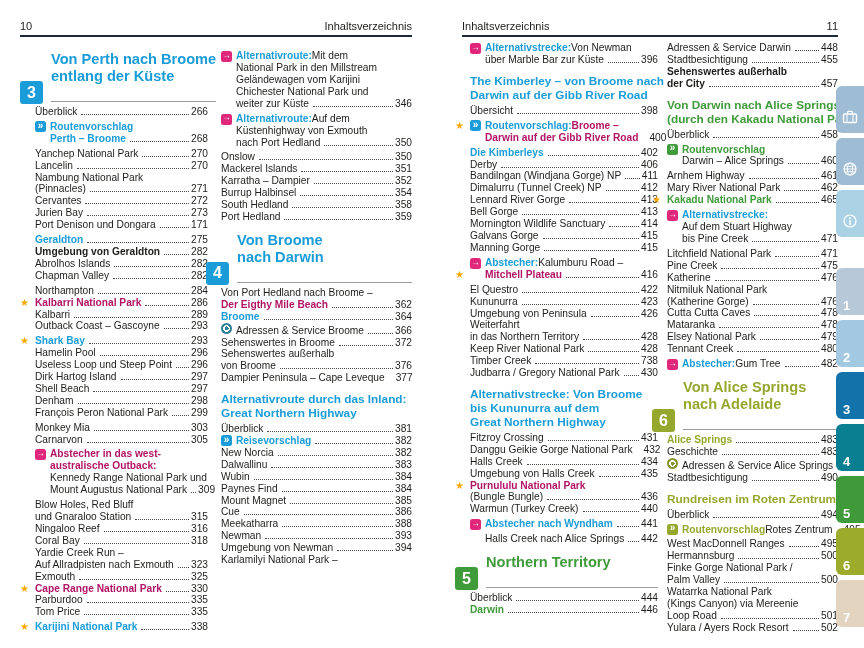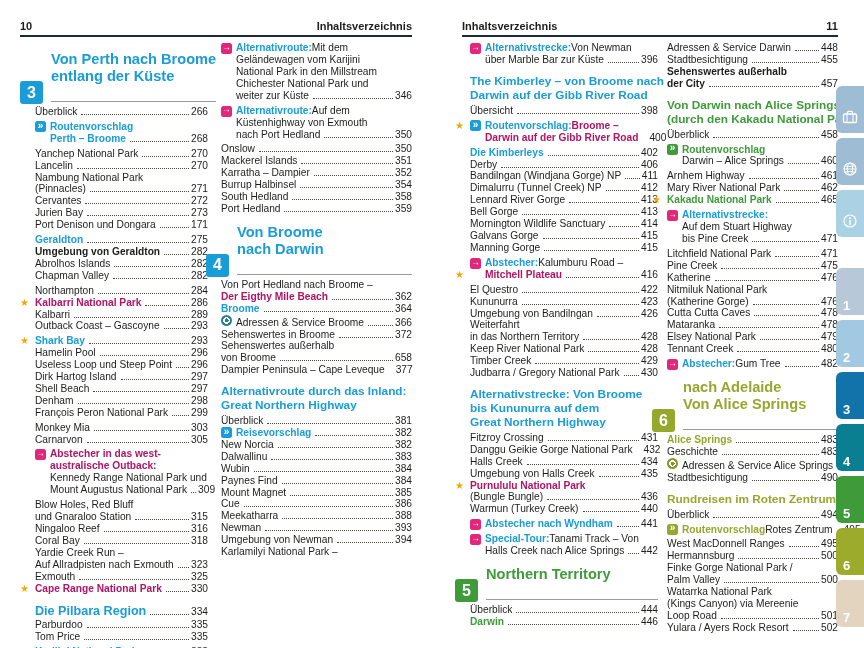--- a/index.html
+++ b/index.html
@@ -5,27 +5,27 @@
   html,body{margin:0;padding:0;background:#ffffff;}
   body{width:864px;height:648px;position:relative;overflow:hidden;
        font-family:"Liberation Sans","DejaVu Sans",sans-serif;color:#1d1d1b;
        -webkit-font-smoothing:antialiased;}
   :root{
     --lh:11.9px;
   }
   
   .pghead{position:absolute;top:12px;height:20px;border-bottom:2px solid #1d2a38;
           display:flex;justify-content:space-between;align-items:flex-end;
-          font-size:11px;font-weight:700;padding-bottom:3px;}
+          font-size:11px;font-weight:400;padding-bottom:3px;}
   #head-left{left:20px;width:392px;}
   #head-right{left:462px;width:376px;}
   
   .col{position:absolute;top:42px;font-size:10.2px;line-height:var(--lh);}
   #col1{left:20px;width:188px;}
-  #col2{left:206px;width:206px;}
+  #col2{left:206px;width:206px;margin-top:8px;}
   #col3{left:455px;width:203px;}
   #col4{left:652px;width:186px;}
   .entry{position:relative;margin-left:15px;}
   .entry.e-gap{margin-top:3px;}
   .entry.e-ind{}
   .entry.e-big{font-size:12.6px;line-height:15px;margin-top:10px;}
   .line{display:flex;align-items:baseline;white-space:nowrap;}
   .line.hang{padding-left:15px;}
   .lead{flex:1;min-width:5px;border-bottom:1.3px dotted #4c4741;margin:0 2px 2px 4px;}
   .lead.noline{border-bottom:none;}
@@ -322,27 +322,20 @@
       </div>
     </div>
     <div class="entry">
       <span class="star" style="top: 0px;">★</span>
       <div class="line">
         <span class="sg-mg">Cape Range National Park</span>
         <span class="lead"></span>
         <span class="pg">330</span>
       </div>
     </div>
-    <div class="entry e-big">
-      <div class="line">
-        <span class="sg-bl">Die Pilbara Region</span>
-        <span class="lead"></span>
-        <span class="pg">334</span>
-      </div>
-    </div>
     <div class="entry">
       <div class="line">
         <span>Parburdoo</span>
         <span class="lead"></span>
         <span class="pg">335</span>
       </div>
     </div>
     <div class="entry">
       <div class="line">
         <span>Tom Price</span>
@@ -360,24 +353,24 @@
     </div>
   </div>
 <div class="col" id="col2">
     <div class="entry">
       <div class="line">
         <span class="ic ic-a"></span>
         <span class="sg-bl">Alternativroute: </span>
         <span>Mit dem</span>
       </div>
       <div class="line hang">
+        <span>National Park in den Millstream</span>
+      </div>
+      <div class="line hang">
         <span>Geländewagen vom Karijini</span>
-      </div>
-      <div class="line hang">
-        <span>National Park in den Millstream</span>
       </div>
       <div class="line hang">
         <span>Chichester National Park und</span>
       </div>
       <div class="line hang">
         <span>weiter zur Küste</span>
         <span class="lead"></span>
         <span class="pg">346</span>
       </div>
     </div>
@@ -477,21 +470,21 @@
         <span class="pg">372</span>
       </div>
     </div>
     <div class="entry">
       <div class="line">
         <span>Sehenswertes außerhalb</span>
       </div>
       <div class="line">
         <span>von Broome</span>
         <span class="lead"></span>
-        <span class="pg">658</span>
+        <span class="pg">376</span>
       </div>
     </div>
     <div class="entry">
       <div class="line">
         <span>Dampier Peninsula – Cape Leveque</span>
         <span class="lead noline"></span>
         <span class="pg">377</span>
       </div>
     </div>
     <div class="section c-blue">
@@ -704,21 +697,21 @@
     </div>
     <div class="entry">
       <div class="line">
         <span>Kununurra</span>
         <span class="lead"></span>
         <span class="pg">423</span>
       </div>
     </div>
     <div class="entry">
       <div class="line">
-        <span>Umgebung von Bandilngan</span>
+        <span>Umgebung von Peninsula</span>
         <span class="lead"></span>
         <span class="pg">426</span>
       </div>
     </div>
     <div class="entry">
       <div class="line">
         <span>Weiterfahrt</span>
       </div>
       <div class="line">
         <span>in das Northern Territory</span>
@@ -730,21 +723,21 @@
       <div class="line">
         <span>Keep River National Park</span>
         <span class="lead"></span>
         <span class="pg">428</span>
       </div>
     </div>
     <div class="entry">
       <div class="line">
         <span>Timber Creek</span>
         <span class="lead"></span>
-        <span class="pg">429</span>
+        <span class="pg">738</span>
       </div>
     </div>
     <div class="entry">
       <div class="line">
         <span>Judbarra / Gregory National Park</span>
         <span class="lead"></span>
         <span class="pg">430</span>
       </div>
     </div>
     <div class="section c-blue">
@@ -800,25 +793,20 @@
     </div>
     <div class="entry e-gap">
       <div class="line">
         <span class="ic ic-a"></span>
         <span class="sg-bl">Abstecher nach Wyndham</span>
         <span class="lead"></span>
         <span class="pg">441</span>
       </div>
     </div>
     <div class="entry e-gap">
-      <div class="line">
-        <span class="ic ic-a"></span>
-        <span class="sg-bl">Special-Tour: </span>
-        <span>Tanami Track – Von</span>
-      </div>
       <div class="line hang">
         <span>Halls Creek nach Alice Springs</span>
         <span class="lead"></span>
         <span class="pg">442</span>
       </div>
     </div>
     <div class="chapter">
       <span class="badge b-green">5</span>
       <div class="chtitle c-green">
         <div>Northern Territory</div>
@@ -986,22 +974,22 @@
         <span class="ic ic-a"></span>
         <span class="sg-bl">Abstecher: </span>
         <span>Gum Tree</span>
         <span class="lead"></span>
         <span class="pg">482</span>
       </div>
     </div>
     <div class="chapter">
       <span class="badge b-olive">6</span>
       <div class="chtitle c-olive">
+        <div>Von Alice Springs</div>
         <div>nach Adelaide</div>
-        <div>Von Alice Springs</div>
       </div>
     </div>
     <div class="entry">
       <div class="line">
         <span class="sg-ol">Alice Springs</span>
         <span class="lead"></span>
         <span class="pg">483</span>
       </div>
     </div>
     <div class="entry">

